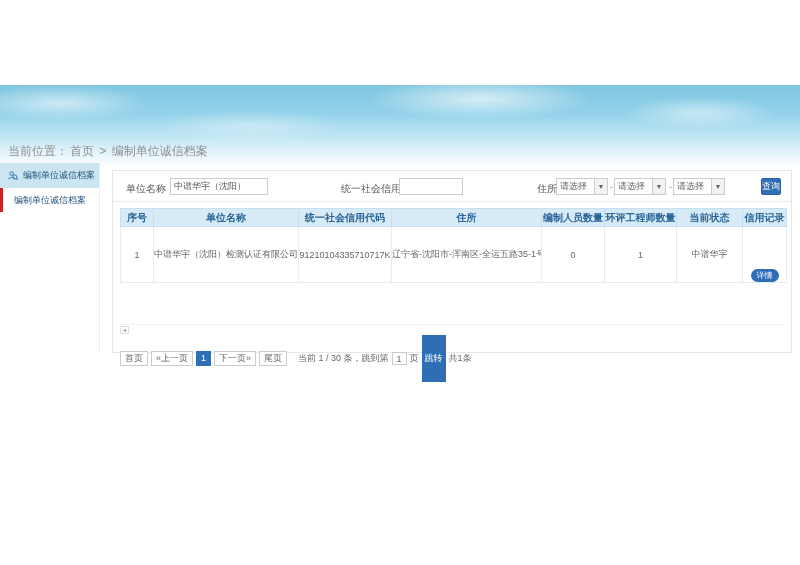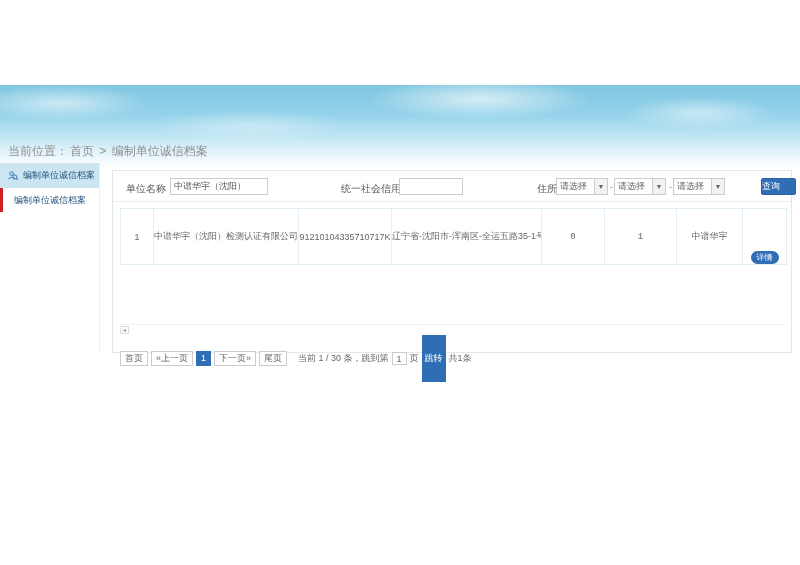--- a/index.html
+++ b/index.html
@@ -44,33 +44,33 @@
 
   .f-lbl { position:absolute; font-size:10px; color:#555; top:11px; white-space:nowrap; }
   .f-input { position:absolute; top:7px; height:17px; border:1px solid #ccc; background:#fff;
              font-size:9px; color:#555; padding:7px 3px; font-family:inherit; }
   .sel { position:absolute; top:7px; width:52px; height:17px; border:1px solid #ccc;
          background:#fff; display:flex; cursor:pointer; }
   .sel .val { flex:1; font-size:9px; color:#666; line-height:15px; padding-left:3px; white-space:nowrap; overflow:hidden; }
   .sel .arrow { width:13px; border-left:1px solid #ccc; background:#f2f2f2; color:#666;
                 font-size:7px; line-height:15px; text-align:center; }
   .dash { position:absolute; top:11px; font-size:9px; color:#888; }
-  .btn-search { position:absolute; left:648px; top:7px; width:35px; height:17px;
+  .btn-search { position:absolute; left:648px; top:7px; width:20px; height:17px;
                 background:#2f6db5; border:1px solid #2a62a3; border-radius:2px;
-                color:#fff; font-size:9px; line-height:15px; text-align:left; cursor:pointer; }
+                color:#fff; font-size:9px; line-height:15px; text-align:right; cursor:pointer; }
   .form-sep { position:absolute; left:0; top:30px; width:678px; border-top:1px solid #e9eef2; }
 
   
   table.results { position:absolute; left:7px; top:37px; width:666px;
                   border-collapse:collapse; table-layout:fixed; }
   table.results th { background:#d7ebf7; color:#2a6496; font-size:10px; font-weight:600;
                      height:18px; border:1px solid #c5dff0; text-align:center; white-space:nowrap; overflow:hidden; }
   table.results td { font-size:9px; color:#666; height:18px; border:1px solid #e2eef6;
                      text-align:center; white-space:nowrap; overflow:hidden; }
-  td.link, a.cell-link { color:#4a9cc7; text-decoration:none; cursor:pointer;font-family:Liberation Mono, monospace; }
+  td.link, a.cell-link { color:#4a9cc7; text-decoration:none; cursor:pointer; }
   td.addr { font-size:8px; }
   .btn-detail { display:inline-block; background:#2f6db5; color:#fff; font-size:8px;
                 line-height:11px; padding:1px 6px; border-radius:7px; cursor:pointer;margin-top:42px; }
 
   
   .hscroll { position:absolute; left:7px; top:153px; width:666px; height:9px; border-top:1px solid #f3f3f3; }
   .hs-arrow { position:absolute; left:0; top:1px; width:9px; height:8px; border:1px solid #e0e0e0;
               background:#fafafa; color:#999; font-size:6px; line-height:6px; text-align:center; cursor:pointer; }
   .hs-arrow::before { content:"◂"; }
 
@@ -153,20 +153,30 @@
         <col style="width:33px">
           <col style="width:145px">
           <col style="width:93px">
           <col style="width:150px">
         <col style="width:63px">
           <col style="width:72px">
           <col style="width:66px">
           <col style="width:44px">
       </colgroup>
       <tbody>
+          <tr>
+        <th>序号</th>
+        <th>单位名称</th>
+        <th>统一社会信用代码</th>
+        <th>住所</th>
+        <th>编制人员数量</th>
+        <th>环评工程师数量</th>
+        <th>当前状态</th>
+        <th>信用记录</th>
+      </tr>
       <tr>
         <td>1</td>
         <td class="link">中谱华宇（沈阳）检测认证有限公司</td>
         <td>91210104335710717K</td>
         <td class="addr">辽宁省-沈阳市-浑南区-全运五路35-1号楼902</td>
         <td class="link">0</td>
         <td class="link">1</td>
         <td>中谱华宇</td>
         <td><span class="btn-detail">详情</span></td>
       </tr>

